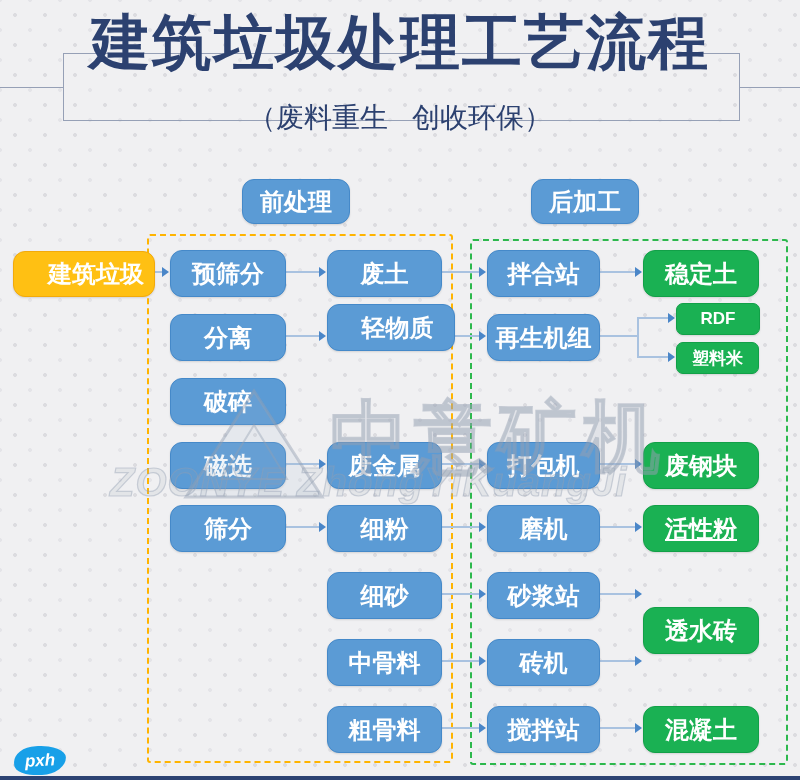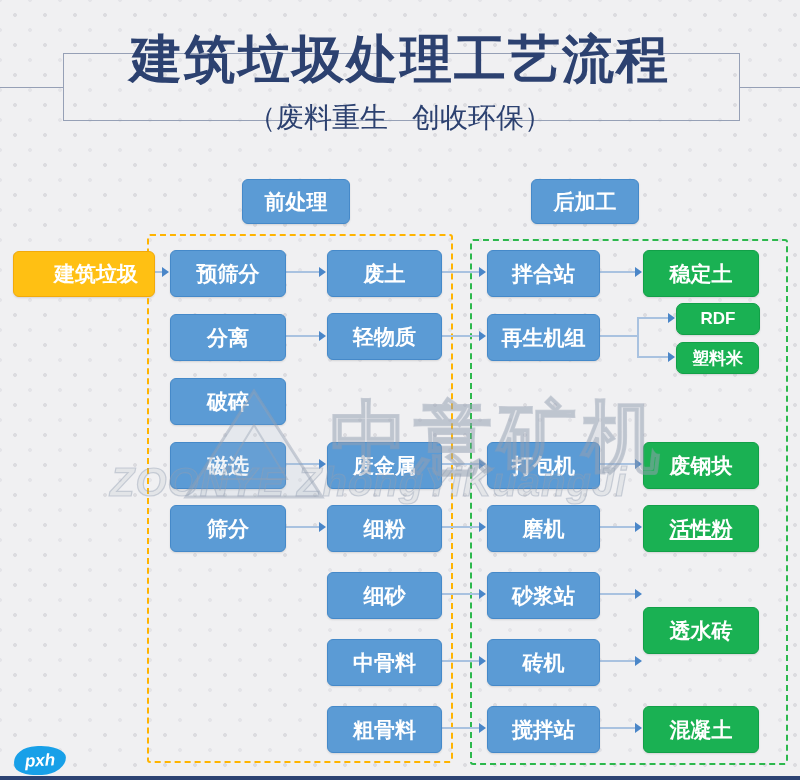--- a/index.html
+++ b/index.html
@@ -10,31 +10,31 @@
     background-image:
       radial-gradient(circle,#dcdce0 1.8px,transparent 2.2px),
       radial-gradient(circle,#e4e4e8 1.8px,transparent 2.2px);
     background-size:30px 30px;
     background-position:0 0,15px 15px;
   }
   .abs{position:absolute;}
   
   .frame{left:63px;top:53px;width:675px;height:66px;border:1px solid #96a0b6;z-index:1;}
   .frame-stub{height:1px;background:#96a0b6;top:87px;z-index:1;}
-  .title{left:0;top:27px;width:800px;text-align:center;font-size:52px;font-weight:900;
+  .title{left:0;top:5px;width:800px;text-align:center;font-size:60px;font-weight:900;
          color:#2c4170;letter-spacing:2px;z-index:2;line-height:1.25;}
   .subtitle{left:0;top:99px;width:800px;text-align:center;font-size:28px;font-weight:500;
             color:#2c4170;word-spacing:16px;z-index:2;}
   
   .zone{z-index:3;border-radius:3px;}
   .zone.pre{left:147px;top:234px;width:302px;height:525px;border:2px dashed #ffb400;}
   .zone.post{left:470px;top:239px;width:314px;height:522px;border:2px dashed #2cb84d;}
   
   .node{display:flex;align-items:center;justify-content:center;color:#fff;
-        font-size:21px;font-weight:600;height:45px;border-radius:6px;z-index:5;
+        font-size:24px;font-weight:600;height:45px;border-radius:12px;z-index:5;
         box-shadow:0 1px 2px rgba(0,0,0,0.12);}
   .node.blue{background:#5b9bd5;border:1px solid #4589c9;}
   .node.green{background:#1ab153;border:1px solid #12a048;}
   .node.yellow{background:#ffc013;border:1px solid #f2aa0b;font-weight:700;}
   .node.header{width:106px;height:43px;}
   .node.small{height:30px;font-size:17px;font-weight:600;border-radius:7px;}
   
   .hline{position:absolute;height:2px;background:#a9c2e0;z-index:4;}
   .vline{position:absolute;width:2px;background:#a9c2e0;z-index:4;}
   .head{position:absolute;width:0;height:0;border-top:5px solid transparent;
@@ -74,21 +74,21 @@
 
   <div class="abs node yellow" style="left:13px;top:251px;width:116px;height:44px;padding-left:24px;">建筑垃圾</div>
 
   <div class="abs node blue" style="left:170px;top:250px;width:114px;">预筛分</div>
   <div class="abs node blue" style="left:170px;top:314px;width:114px;">分离</div>
   <div class="abs node blue" style="left:170px;top:378px;width:114px;">破碎</div>
   <div class="abs node blue" style="left:170px;top:442px;width:114px;">磁选</div>
   <div class="abs node blue" style="left:170px;top:505px;width:114px;">筛分</div>
 
   <div class="abs node blue" style="left:327px;top:250px;width:113px;">废土</div>
-  <div class="abs node blue" style="left:327px;top:313px;width:113px;">轻物质</div>
+  <div class="abs node blue" style="left:327px;top:304px;width:113px;padding-left:13px;">轻物质</div>
   <div class="abs node blue" style="left:327px;top:442px;width:113px;">废金属</div>
   <div class="abs node blue" style="left:327px;top:505px;width:113px;">细粉</div>
   <div class="abs node blue" style="left:327px;top:572px;width:113px;">细砂</div>
   <div class="abs node blue" style="left:327px;top:639px;width:113px;">中骨料</div>
   <div class="abs node blue" style="left:327px;top:706px;width:113px;">粗骨料</div>
 
   <div class="abs node blue" style="left:487px;top:250px;width:111px;">拌合站</div>
   <div class="abs node blue" style="left:487px;top:314px;width:111px;">再生机组</div>
   <div class="abs node blue" style="left:487px;top:442px;width:111px;">打包机</div>
   <div class="abs node blue" style="left:487px;top:505px;width:111px;">磨机</div>

